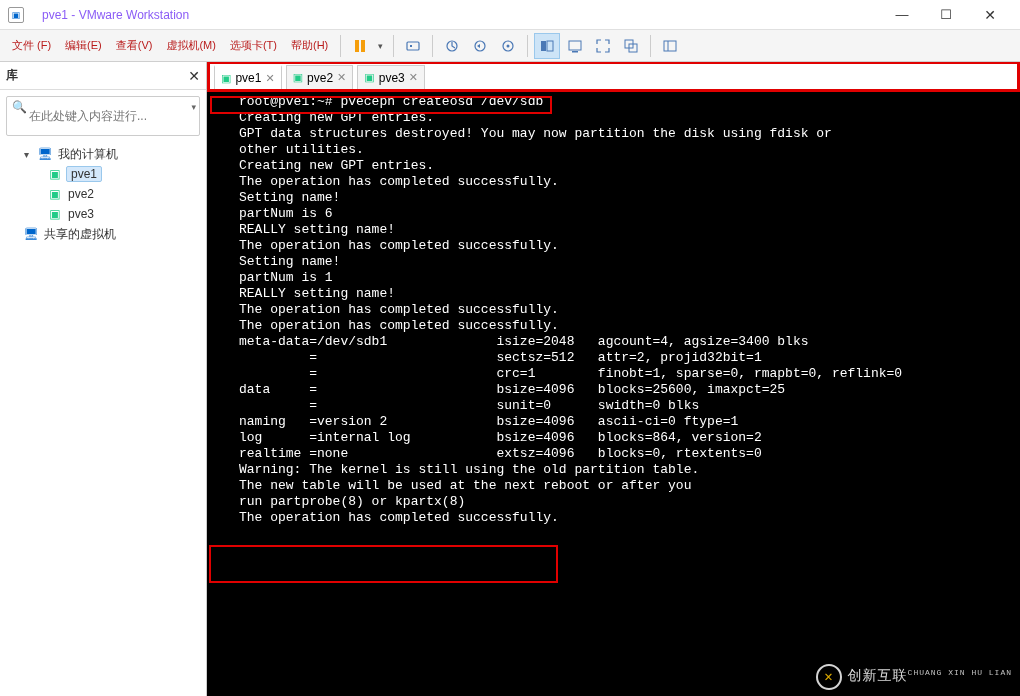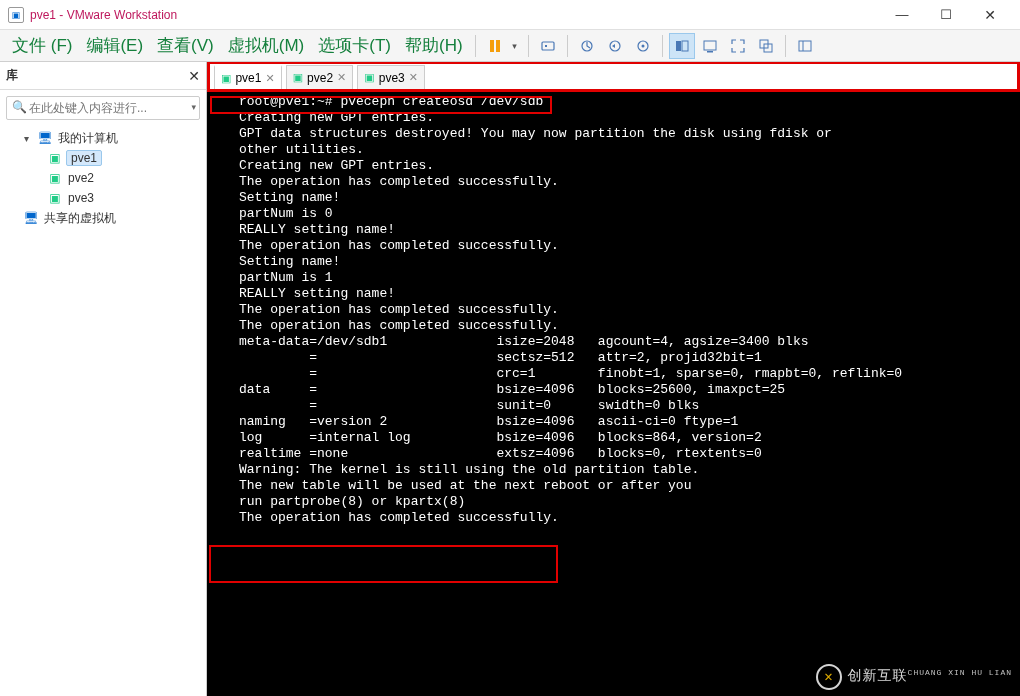--- a/index.html
+++ b/index.html
@@ -1,41 +1,41 @@
 <!DOCTYPE html>
 <html><head>
 <meta charset="utf-8">
 <style>
   * { box-sizing: border-box; margin: 0; padding: 0; }
   body { font-family: "Microsoft YaHei", "Segoe UI", sans-serif; font-size: 12px; background: #fff; width: 1020px; height: 696px; overflow: hidden; position: relative; }
   .titlebar { height: 30px; background: #fff; border-bottom: 1px solid #e0e0e0; display: flex; align-items: center; padding: 0 8px; }
   .titlebar .app-icon { width: 16px; height: 16px; background: #fff; border: 1px solid #999; border-radius: 2px; display: flex; align-items: center; justify-content: center; font-size: 9px; color: #06c; }
-  .titlebar .title { margin-left: 6px; color: #be185d; }
+  .titlebar .title { margin-left: 18px; color: #8b5cf6; }
   .titlebar .win-controls { margin-left: auto; display: flex; }
   .win-btn { width: 44px; height: 28px; display: flex; align-items: center; justify-content: center; font-size: 13px; color: #333; }
   .win-btn.close { font-size:14px; }
   .menubar { height: 32px; border-bottom: 1px solid #cfcfcf; display: flex; align-items: center; gap: 2px; padding: 0 6px; background: #f5f5f5; }
-  .menu-item { padding: 4px 6px; color: #15803d; font-size: 17px; }
+  .menu-item { padding: 4px 6px; color: #b91c1c; font-size: 11px; }
   .sep-v { width: 1px; height: 22px; background: #ccc; margin: 0 4px; }
   .tool-btn { width: 26px; height: 26px; display: flex; align-items: center; justify-content: center; border: 1px solid transparent; color: #4a78b5; font-size: 14px; }
   .tool-btn.pause { color: #f59e0b; }
   .tool-btn.pause .bars { display:flex; gap:2px; }
   .tool-btn.pause .bars span { width:4px; height:12px; background:#f59e0b; display:block; }
   .tool-btn.drop { width: 14px; font-size: 9px; color:#555; margin-left:-2px; }
   .tool-btn.active { background:#cde4f7; border:1px solid #9ac8ec; }
   .tool-group { display:flex; gap:2px; }
   .workspace { display:flex; height: calc(696px - 30px - 32px); }
   .sidebar { width: 207px; border-right: 1px solid #ccc; background:#fff; display:flex; flex-direction:column; }
   .sidebar-head { height: 28px; display:flex; align-items:center; padding: 0 6px; border-bottom:1px solid #ddd; }
   .sidebar-head .title { font-weight:bold; color:#333; flex:1; }
   .sidebar-head .close { font-size:14px; color:#333; }
   .search-wrap { padding: 6px; }
   .search-box { position:relative; }
   .search-box .mag { position:absolute; left:6px; top:4px; color:#888; font-size:12px; }
-  .search-box input { width:100%; height:24px; border:1px solid #ccc; border-radius:2px; padding:2px 18px 2px 22px; font-size:12px; }
+  .search-box input { width:100%; height:40px; border:1px solid #ccc; border-radius:2px; padding:2px 18px 2px 22px; font-size:12px; }
   .search-box .drop { position:absolute; right:4px; top:6px; font-size:9px; color:#666; }
   .tree { padding: 2px 4px; font-size:12px; color:#333; }
   .tree-row { display:flex; align-items:center; height:20px; padding-left:6px; gap:4px; }
   .tree-row.l1 { padding-left:20px; }
   .tree-row.l2 { padding-left:44px; }
   .twisty { font-size:10px; color:#555; width:10px; }
   .node-icon { width:14px; height:14px; display:flex; align-items:center; justify-content:center; font-size:12px; }
   .vm-icon { color:#2c8; }
   .comp-icon { color:#06c; }
   .tree-row.selected span.label { background:#d4e8fb; border:1px solid #9ac8ec; padding:0 4px; border-radius:2px; }
@@ -207,21 +207,21 @@
     </div>
 
     <div class="terminal">
       <div class="line">root@pve1:~# pveceph createosd /dev/sdb</div>
       <div class="line">Creating new GPT entries.</div>
       <div class="line">GPT data structures destroyed! You may now partition the disk using fdisk or</div>
       <div class="line">other utilities.</div>
       <div class="line">Creating new GPT entries.</div>
       <div class="line">The operation has completed successfully.</div>
       <div class="line">Setting name!</div>
-      <div class="line">partNum is 0</div>
+      <div class="line">partNum is 6</div>
       <div class="line">REALLY setting name!</div>
       <div class="line">The operation has completed successfully.</div>
       <div class="line">Setting name!</div>
       <div class="line">partNum is 1</div>
       <div class="line">REALLY setting name!</div>
       <div class="line">The operation has completed successfully.</div>
       <div class="line">The operation has completed successfully.</div>
       <div class="line">meta-data=/dev/sdb1              isize=2048   agcount=4, agsize=3400 blks</div>
       <div class="line">         =                       sectsz=512   attr=2, projid32bit=1</div>
       <div class="line">         =                       crc=1        finobt=1, sparse=0, rmapbt=0, reflink=0</div>

